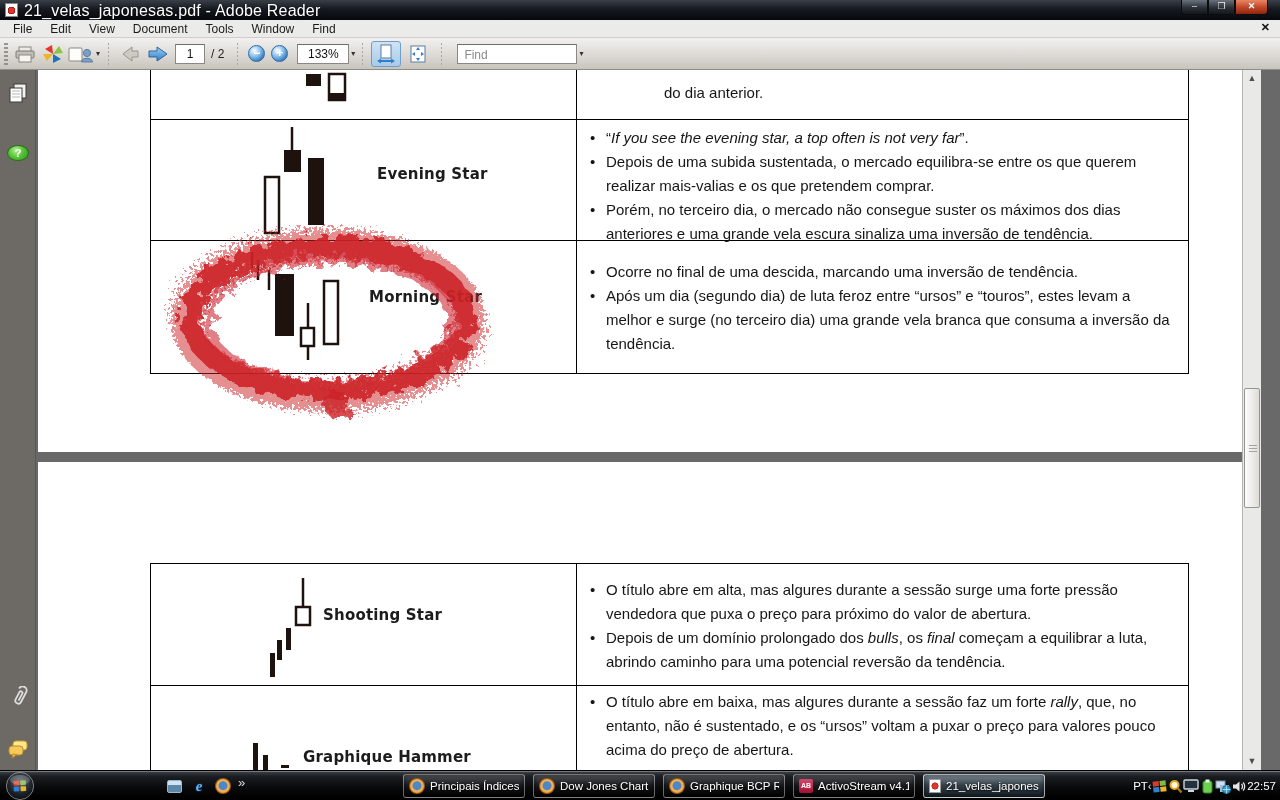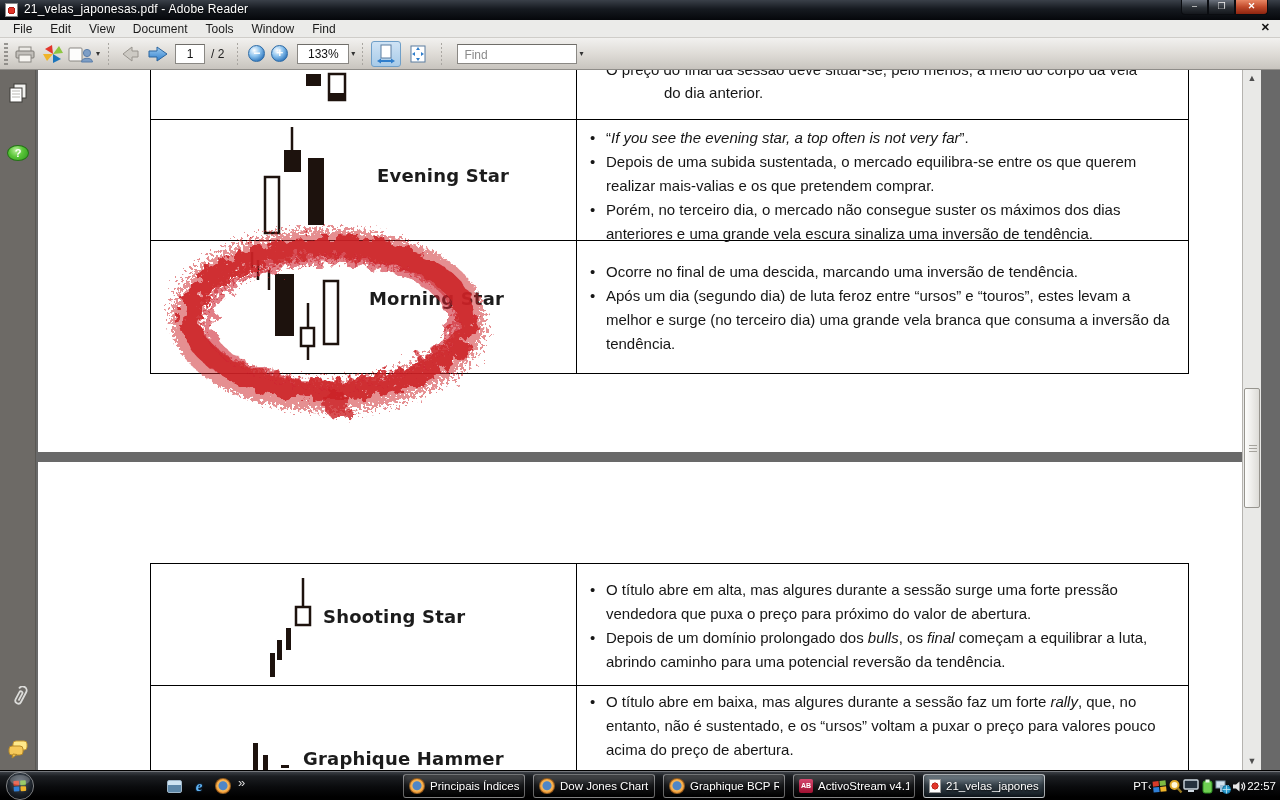--- a/index.html
+++ b/index.html
@@ -7,21 +7,21 @@
   #screen{position:relative;width:1280px;height:800px;overflow:hidden;
     font-family:"Liberation Sans",sans-serif;background:#696969;}
 
   
   .titlebar{position:absolute;left:0;top:0;width:1280px;height:20px;
     background:linear-gradient(#3a4049,#161a20 45%,#05070b);color:#fff;}
   .titlebar .appicon{position:absolute;left:5px;top:3px;width:13px;height:14px;
     background:#fff;border:1px solid #888;}
   .titlebar .appicon::after{content:"";position:absolute;left:1px;top:2px;width:9px;height:9px;
     background:radial-gradient(circle at 50% 50%,#e2362a 0 45%,#b21f17 46% 60%,transparent 61%);}
-  .titlebar .wtitle{position:absolute;left:24px;top:2px;font-size:12px;letter-spacing:.2px;
+  .titlebar .wtitle{position:absolute;left:24px;top:2px;font-size:16px;letter-spacing:.2px;
     text-shadow:0 1px 2px #000;white-space:nowrap;}
   .winbtns{position:absolute;right:12px;top:0;height:15px;display:flex;}
   .winbtn{width:27px;height:15px;border:1px solid #0a0c10;border-top:none;
     background:linear-gradient(#6a717c,#2b3036 55%,#14171c);
     color:#eee;font-size:9px;line-height:13px;text-align:center;}
   .winbtn.first{border-radius:0 0 0 4px;}
   .winbtn.close{width:33px;border-radius:0 0 4px 0;
     background:linear-gradient(#e98765,#c14a2a 50%,#8c2410);color:#fff;font-weight:bold;}
 
   
@@ -73,21 +73,21 @@
   
   .ptable{position:absolute;border-left:1px solid #000;border-right:1px solid #000;}
   .hline{position:absolute;left:0;width:100%;height:1px;background:#000;}
   .vline{position:absolute;top:0;height:100%;width:1px;background:#000;}
   .pdftext{font-size:15px;line-height:24px;color:#161616;}
   .bullets{position:absolute;}
   .bullet-line{display:flex;}
   .bullet-line .dot{width:16px;flex:0 0 16px;}
   .bullet-line .btxt{flex:1;}
   .patlabel{position:absolute;font-family:"DejaVu Sans",sans-serif;font-weight:bold;
-    font-size:18px;letter-spacing:.2px;color:#1c1c1c;white-space:nowrap;}
+    font-size:15px;letter-spacing:.2px;color:#1c1c1c;white-space:nowrap;}
   .cliptop{position:absolute;overflow:hidden;}
   .cliptop .inner{position:absolute;left:0;white-space:nowrap;}
 
   
   .vscroll{position:absolute;right:0;top:0;width:19px;height:700px;background:#e9e9e7;border-left:1px solid #b5b3af;}
   .sarrow{position:absolute;left:0;width:18px;height:17px;color:#4e4e4e;font-size:9px;text-align:center;line-height:17px;}
   .sthumb{position:absolute;left:1px;top:318px;width:16px;height:120px;border:1px solid #97958f;
     border-radius:2px;background:linear-gradient(90deg,#fdfdfc,#dddcd8);}
   .sthumb::after{content:"";position:absolute;left:4px;top:56px;width:8px;height:7px;
     background:repeating-linear-gradient(#a5a39d 0 1px,transparent 1px 3px);}
@@ -261,23 +261,20 @@
           <div class="vline" style="left:425px"></div>
           <div class="hline" style="top:49px"></div>
           <div class="hline" style="top:170px"></div>
           <div class="hline" style="top:303px"></div>
 
           <svg style="position:absolute;left:150px;top:2px" width="70" height="34">
             <rect x="5" y="2" width="15" height="12" fill="#1d120d"></rect>
             <rect x="28" y="2" width="16" height="26" fill="#fff" stroke="#1d120d" stroke-width="2.5"></rect>
             <rect x="28" y="21" width="16" height="7" fill="#1d120d"></rect>
           </svg>
-          <div class="cliptop pdftext" style="left:455px;top:0;width:570px;height:8px">
-            <div class="inner" style="top:-12px">O preço do final da sessão deve situar-se, pelo menos, a meio do corpo da vela</div>
-          </div>
           <div class="pdftext" style="position:absolute;left:513px;top:11px">do dia anterior.</div>
 
           <svg style="position:absolute;left:110px;top:53px" width="180" height="115">
             <line x1="31" y1="4" x2="31" y2="28" stroke="#1d120d" stroke-width="2.5"></line>
             <rect x="23" y="27" width="17" height="22" fill="#1d120d"></rect>
             <rect x="4" y="54" width="14" height="56" fill="#fff" stroke="#1d120d" stroke-width="2.5"></rect>
             <rect x="47" y="35" width="16" height="67" fill="#1d120d"></rect>
           </svg>
           <div class="patlabel" style="left:226px;top:95px">Evening Star</div>
           <div class="bullets pdftext" style="left:439px;top:56px;width:586px">

